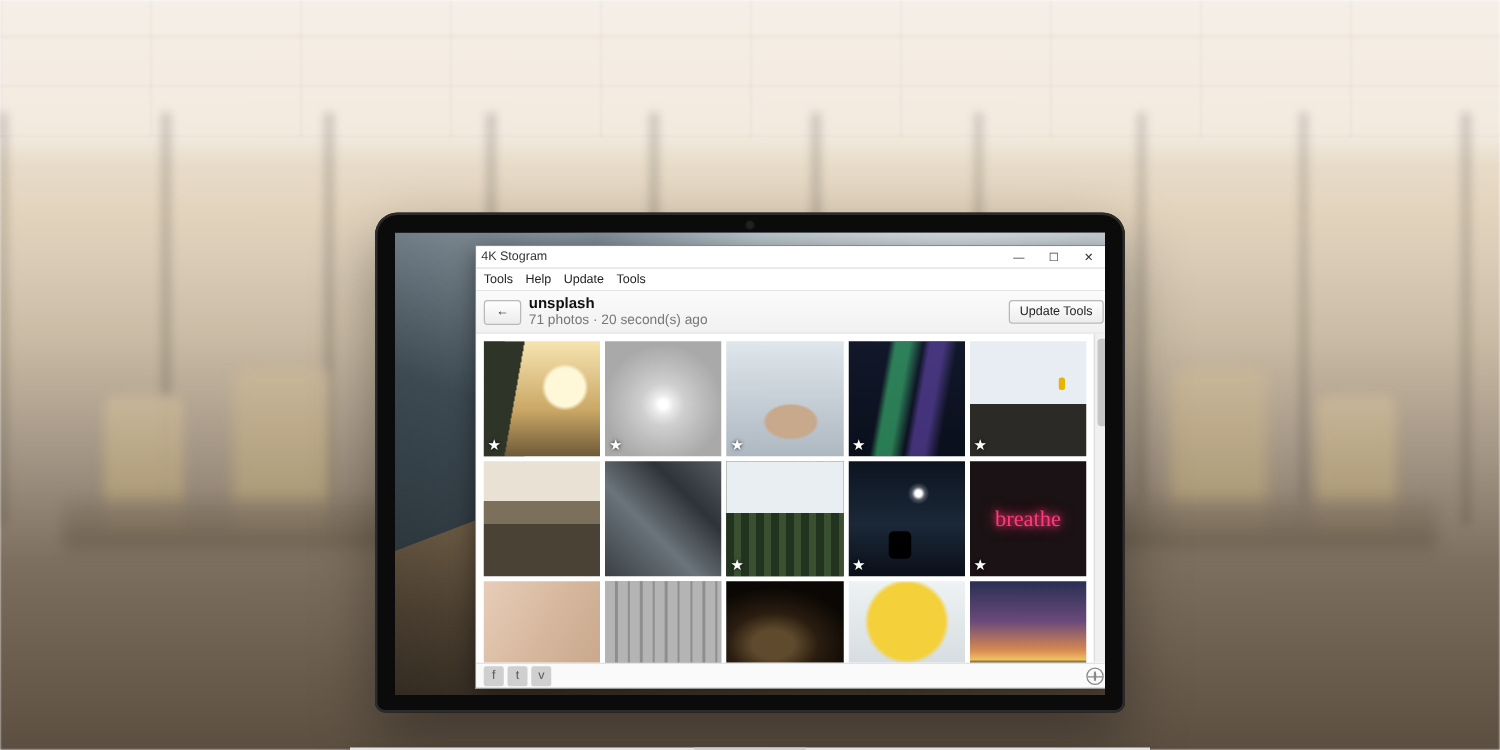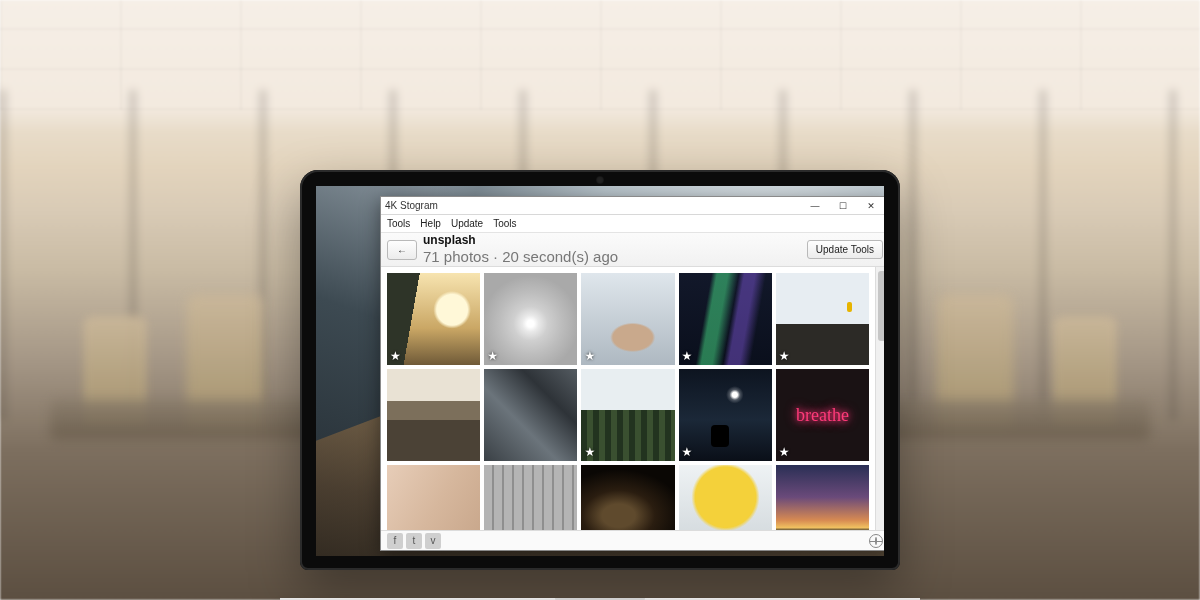--- a/index.html
+++ b/index.html
@@ -124,21 +124,21 @@
     display:flex; align-items:center; padding:0 6px; gap:6px;
   }
   .btn {
     border:1px solid #b9b9b9; background:linear-gradient(#fefefe,#ececec);
     border-radius:3px; padding:3px 8px; font-size:10px; color:#222;
     display:flex; align-items:center; justify-content:center;
   }
   .btn.icon { width:30px; height:20px; padding:0; }
   .toolbar .center { flex:1; line-height:1.15;}
   .toolbar .center .t-title { font-weight:600; font-size:12px; color:#111;}
-  .toolbar .center .t-sub { font-size:15px; color:#777;}
+  .toolbar .center .t-sub { font-size:11px; color:#777;}
 
   .grid-wrap {
     flex:1; position:relative; overflow:hidden; background:#fff;
     display:flex;
   }
   .grid {
     flex:1; padding:6px 6px 0 6px;
     display:grid; grid-template-columns: repeat(5, 1fr);
     grid-auto-rows: 92px; gap:4px;
     align-content:start;

